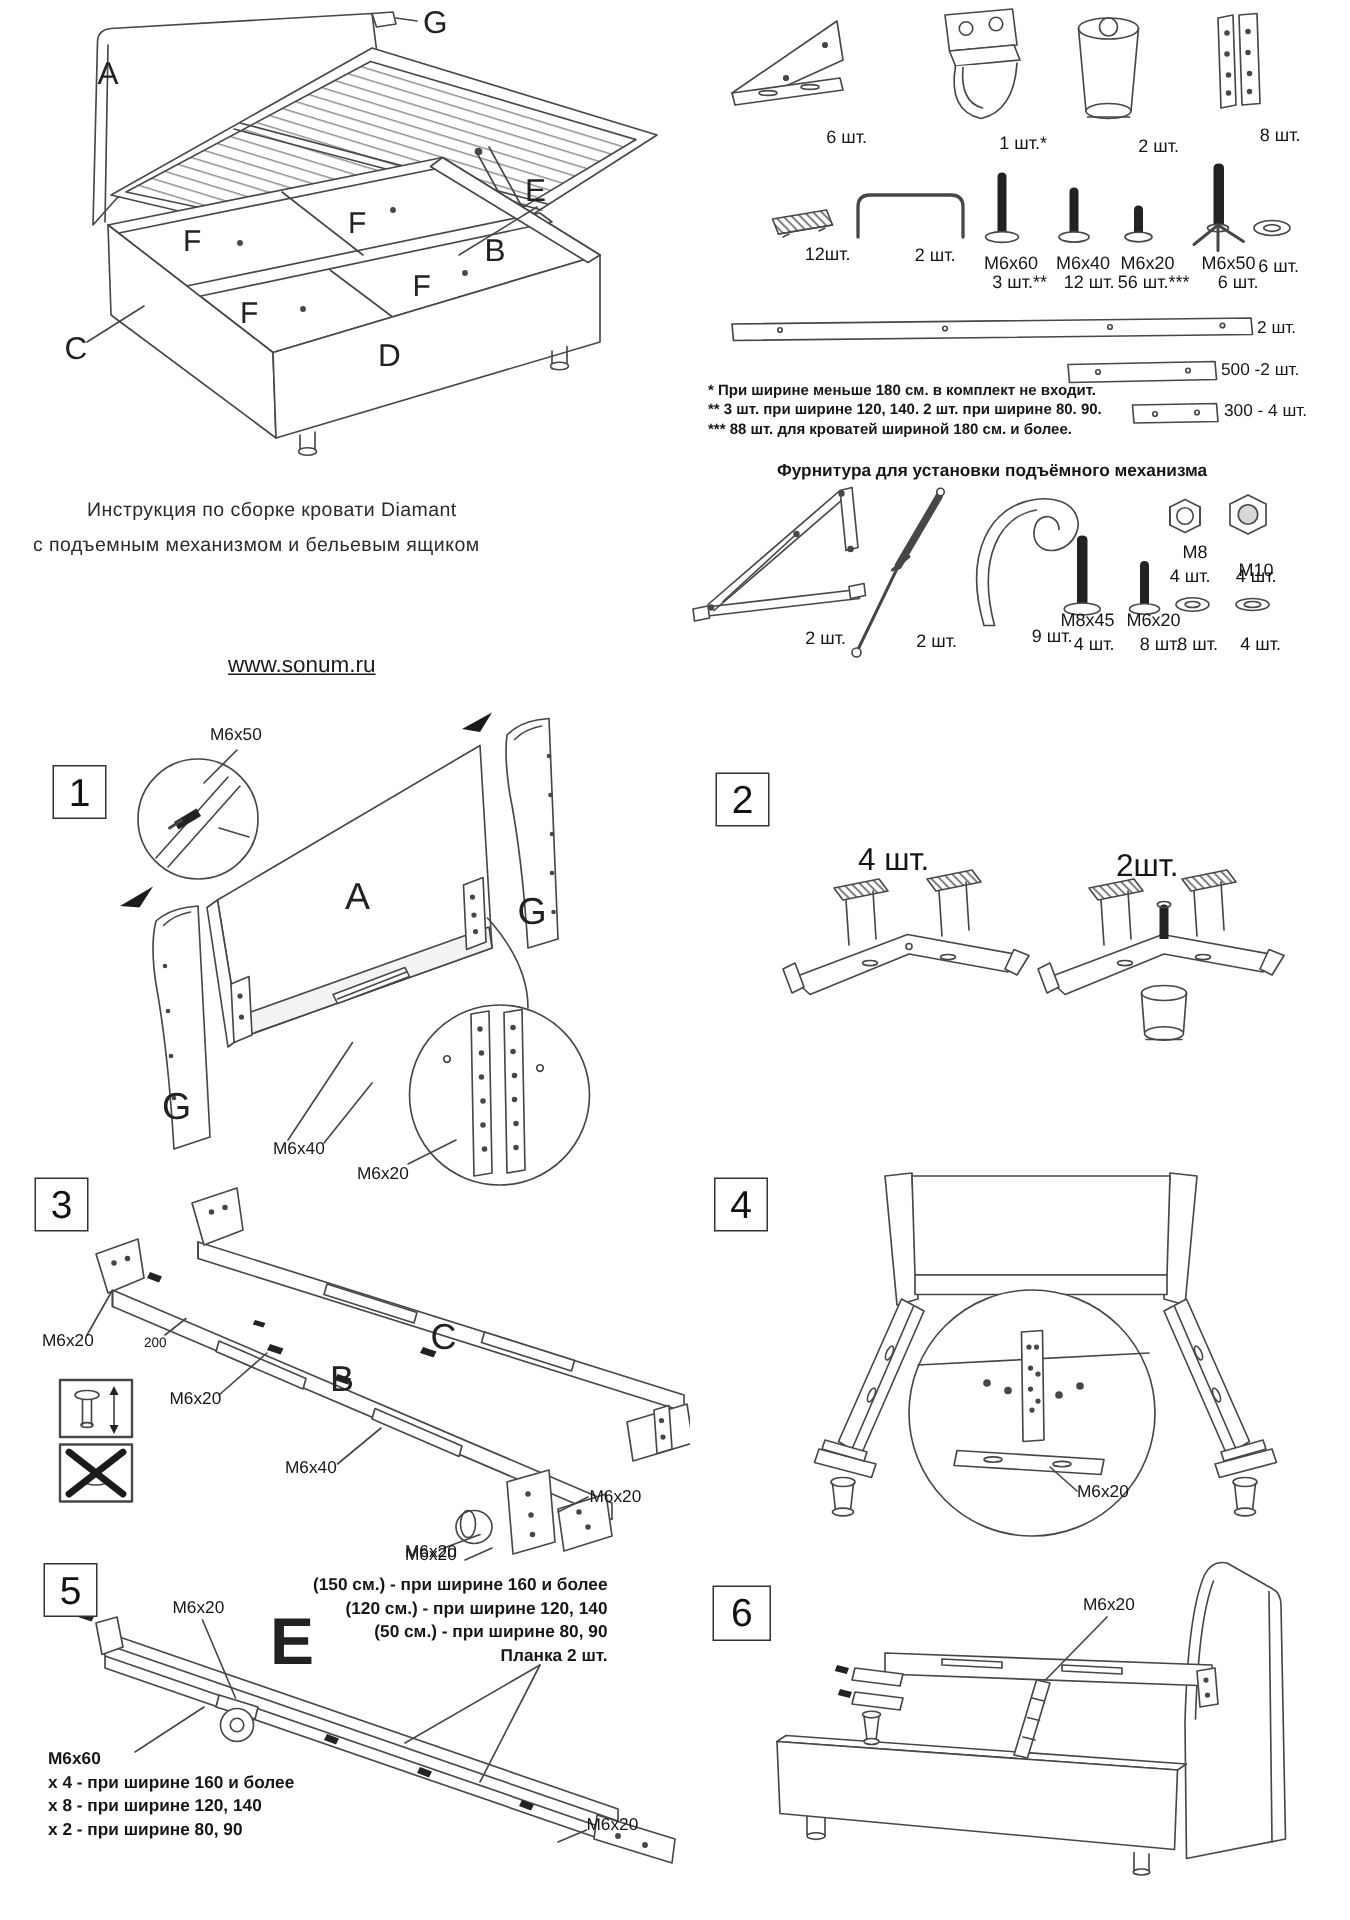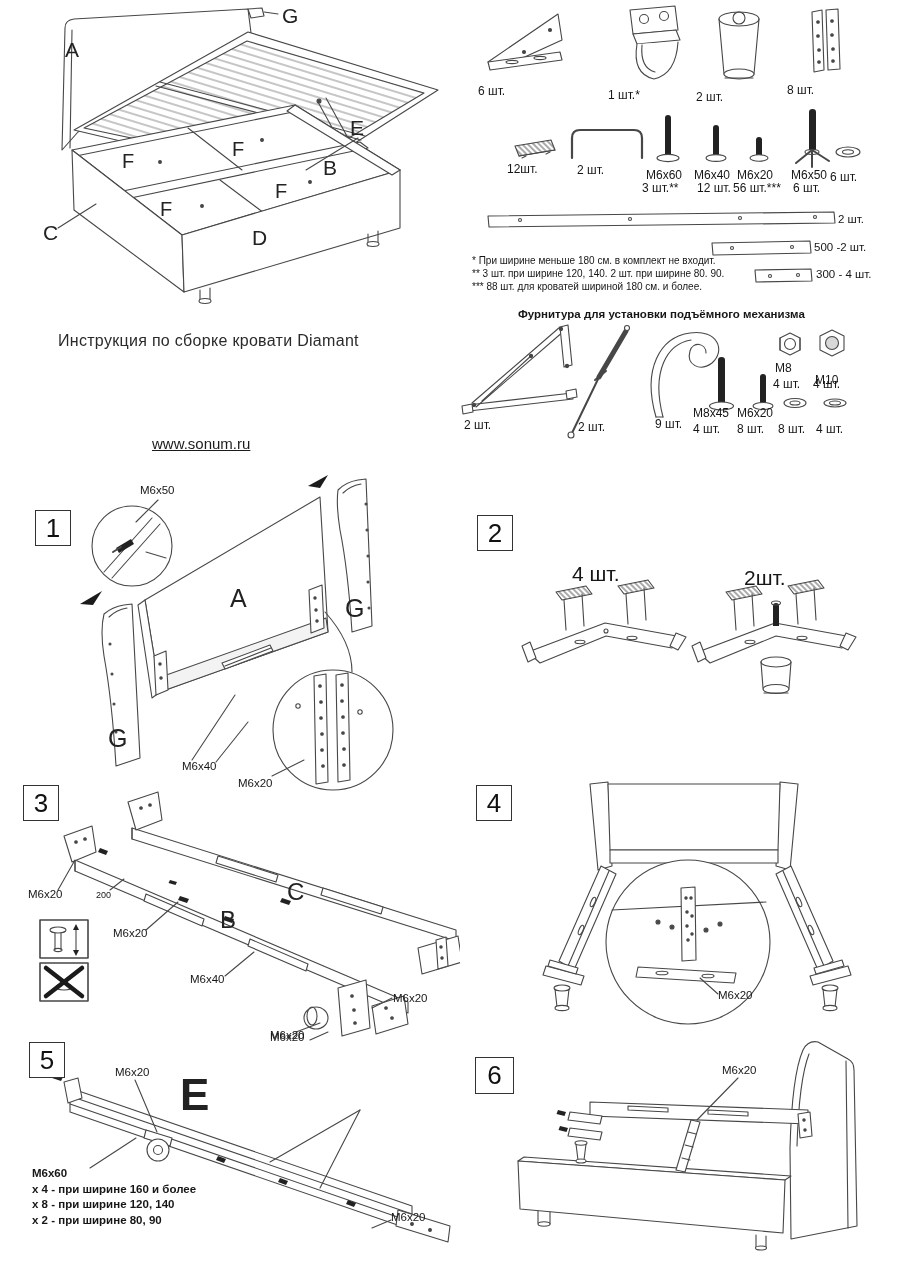--- a/index.html
+++ b/index.html
@@ -3,27 +3,27 @@
 <meta charset="utf-8">
 <style>
   html,body{margin:0;padding:0;background:#fff;}
   #page{position:relative;width:900px;height:1280px;background:#fff;overflow:hidden;
         font-family:"Liberation Sans",sans-serif;color:#1c1c1c;}
   .abs{position:absolute;text-decoration:underline;}
   .sec{position:absolute;}
   svg{position:absolute;left:0;top:0;}
   svg.art{stroke:#474747;fill:none;stroke-width:1.1;stroke-linejoin:round;stroke-linecap:round;}
   .lbl{position:absolute;font-size:11.5px;white-space:nowrap;color:#161616;}
-  .qty{position:absolute;font-size:12px;white-space:nowrap;text-align:left;color:#161616;}
-  .fn{position:absolute;font-size:10px;white-space:nowrap;color:#161616;font-weight:normal;}
+  .qty{position:absolute;font-size:12px;white-space:nowrap;text-align:right;color:#161616;}
+  .fn{position:absolute;font-size:10px;white-space:nowrap;color:#161616;font-weight:bold;}
   .letter{position:absolute;font-size:21px;white-space:nowrap;color:#222;}
   .letterF{position:absolute;font-size:20px;color:#222;}
   .stepnum{position:absolute;width:34px;height:34px;border:1.6px solid #333;background:#fff;
            display:flex;align-items:center;justify-content:center;font-size:26px;color:#111;}
-  .title{position:absolute;font-size:16px;color:#2a2a2a;letter-spacing:.3px;white-space:nowrap;}
+  .title{position:absolute;font-size:13px;color:#2a2a2a;letter-spacing:.3px;white-space:nowrap;}
   .big{font-size:21px;}
   .note{position:absolute;font-size:11.5px;line-height:15.5px;color:#161616;white-space:nowrap;font-weight:bold;}
 </style>
 </head>
 <body>
 
 <div id="page">
 
   <div class="sec" style="left:10px;top:0;width:450px;height:318px">
     <svg class="art" width="450" height="318" viewBox="0 0 450 318">
@@ -174,20 +174,21 @@
     <span class="qty" style="left:370px;top:170px;width:36px">6 шт.</span>
     <span class="lbl" style="left:378px;top:213px">2 шт.</span>
     <span class="lbl" style="left:354px;top:241px">500 -2 шт.</span>
     <span class="lbl" style="left:356px;top:268px">300 - 4 шт.</span>
     <span class="fn" style="left:12px;top:255px">* При ширине меньше 180 см. в комплект не входит.</span>
     <span class="fn" style="left:12px;top:268px">** 3 шт. при ширине 120, 140. 2 шт. при ширине 80. 90.</span>
     <span class="fn" style="left:12px;top:281px">*** 88 шт. для кроватей шириной 180 см. и более.</span>
   </div>
 
   <span class="title" style="left:58px;top:332px">Инструкция по сборке кровати Diamant</span>
+  <span class="title" style="left:22px;top:355px">с подъемным механизмом и бельевым ящиком</span>
   <span class="abs" style="left:152px;top:435px;font-size:15px">www.sonum.ru</span>
 
   <div class="sec" style="left:460px;top:305px;width:440px;height:145px">
     <svg class="art" width="440" height="145" viewBox="0 0 440 145">
 
       <path d="M8,100 L112,88 L113,94 L9,106 Z" fill="#fff"></path>
       <path d="M2,101 L12,99 L13,107 L3,109 Z" fill="#fff"></path>
       <path d="M106,86 L116,84 L117,92 L107,94 Z" fill="#fff"></path>
       <line x1="12" y1="98" x2="100" y2="22"></line>
       <line x1="16" y1="102" x2="104" y2="26"></line>
@@ -519,20 +520,26 @@
       <line x1="340" y1="80" x2="300" y2="158"></line>
       <line x1="70" y1="138" x2="116" y2="108"></line>
       <line x1="371" y1="190" x2="352" y2="198"></line>
     </svg>
     <div class="stepnum" style="left:9px;top:12px">
         <span>5</span>
       </div>
     <span class="lbl" style="left:250px;top:1px">M6x20</span>
     <span class="lbl" style="left:95px;top:36px">M6x20</span>
     <span class="letter" style="left:160px;top:40px;font-size:44px;font-weight:bold">E</span>
+    <div class="note" style="right:55px;top:20px;text-align:right">
+      <span style="display:block">(150 см.) - при ширине 160 и более</span>
+      <span style="display:block">(120 см.) - при ширине 120, 140</span>
+      <span style="display:block">(50 см.) - при ширине 80, 90</span>
+      <span style="display:block">Планка 2 шт.</span>
+    </div>
     <div class="note" style="left:12px;top:136px">
       <span style="display:block">M6x60</span>
       <span style="display:block">x 4 - при ширине 160 и более</span>
       <span style="display:block">x 8 - при ширине 120, 140</span>
       <span style="display:block">x 2 - при ширине 80, 90</span>
     </div>
     <span class="lbl" style="left:371px;top:181px">M6x20</span>
   </div>
 
   <div class="sec" style="left:460px;top:1030px;width:440px;height:235px">

